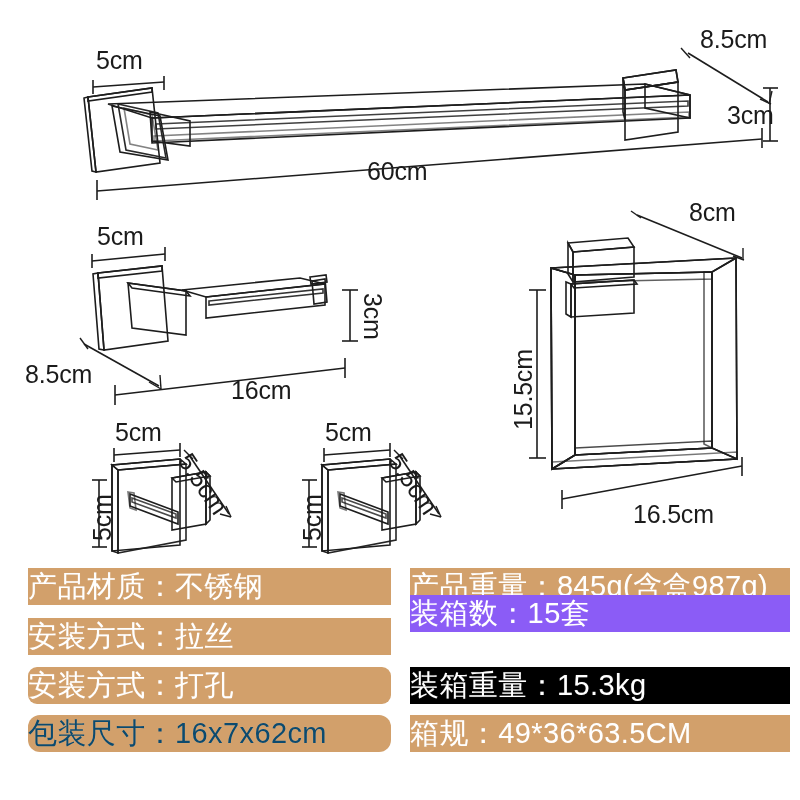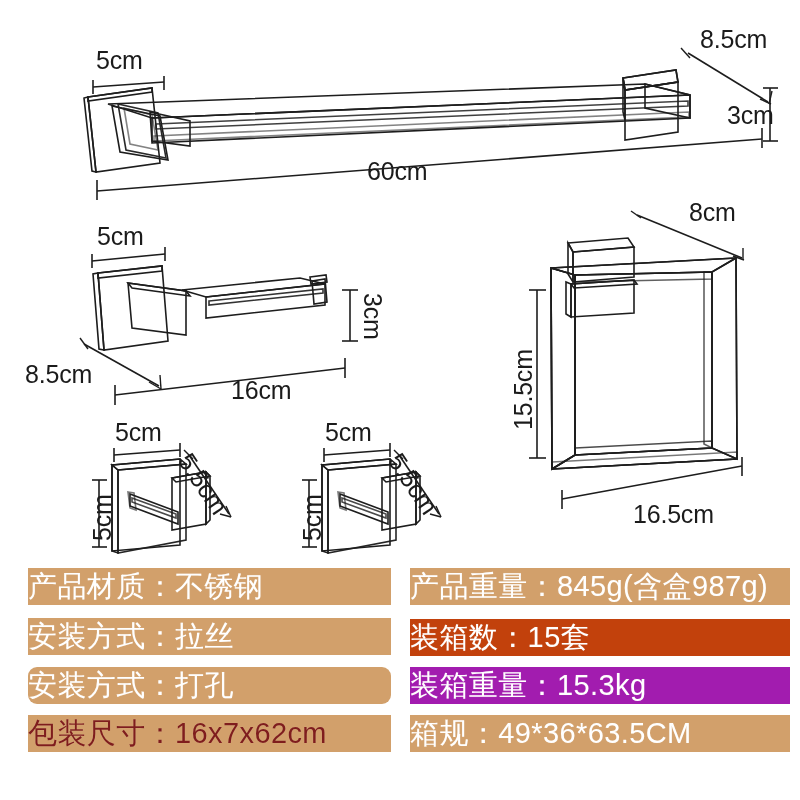--- a/index.html
+++ b/index.html
@@ -392,21 +392,21 @@
     <span class="dimtext rot90ccw" style="left:298px;top:541px;">5cm</span>
 
     <span class="dimtext" style="left:406px;top:448px;transform:rotate(56deg);transform-origin:0 0;">5.5cm</span>
   </div>
 
   <div id="spec">
 
     <div class="spec-cell col-l" style="top: 568px; background-color: rgb(210, 160, 107); color: rgb(255, 255, 255);">产品材质：不锈钢</div>
     <div class="spec-cell col-l" style="top: 618px; background-color: rgb(210, 160, 107); color: rgb(255, 255, 255);">安装方式：拉丝</div>
     <div class="spec-cell col-l" style="top: 667px; background-color: rgb(210, 160, 107); color: rgb(255, 255, 255); border-radius: 9px;">安装方式：打孔</div>
-    <div class="spec-cell col-l" style="top: 715px; background-color: rgb(210, 160, 107); color: #7f1d1d;">包装尺寸：16x7x62cm</div>
+    <div class="spec-cell col-l" style="top: 715px; background-color: rgb(210, 160, 107); color: #0c4a6e; border-radius: 12px;">包装尺寸：16x7x62cm</div>
 
     <div class="spec-cell col-r" style="top: 568px; background-color: rgb(210, 160, 107); color: rgb(255, 255, 255);">产品重量：845g(含盒987g)</div>
-    <div class="spec-cell col-r" style="top: 595px; background-color: #c2410c; color: rgb(255, 255, 255); margin-top: 24px;">装箱数：15套</div>
-    <div class="spec-cell col-r" style="top: 667px; background-color: #a21caf; color: rgb(255, 255, 255);">装箱重量：15.3kg</div>
+    <div class="spec-cell col-r" style="top: 595px; background-color: #8b5cf6; color: rgb(255, 255, 255);">装箱数：15套</div>
+    <div class="spec-cell col-r" style="top: 667px; background-color: #000000; color: rgb(255, 255, 255);">装箱重量：15.3kg</div>
     <div class="spec-cell col-r" style="top: 715px; background-color: rgb(210, 160, 107); color: rgb(255, 255, 255); text-align: center;">箱规：49*36*63.5CM</div>
   </div>
 
 </div>
 
 </body></html>

